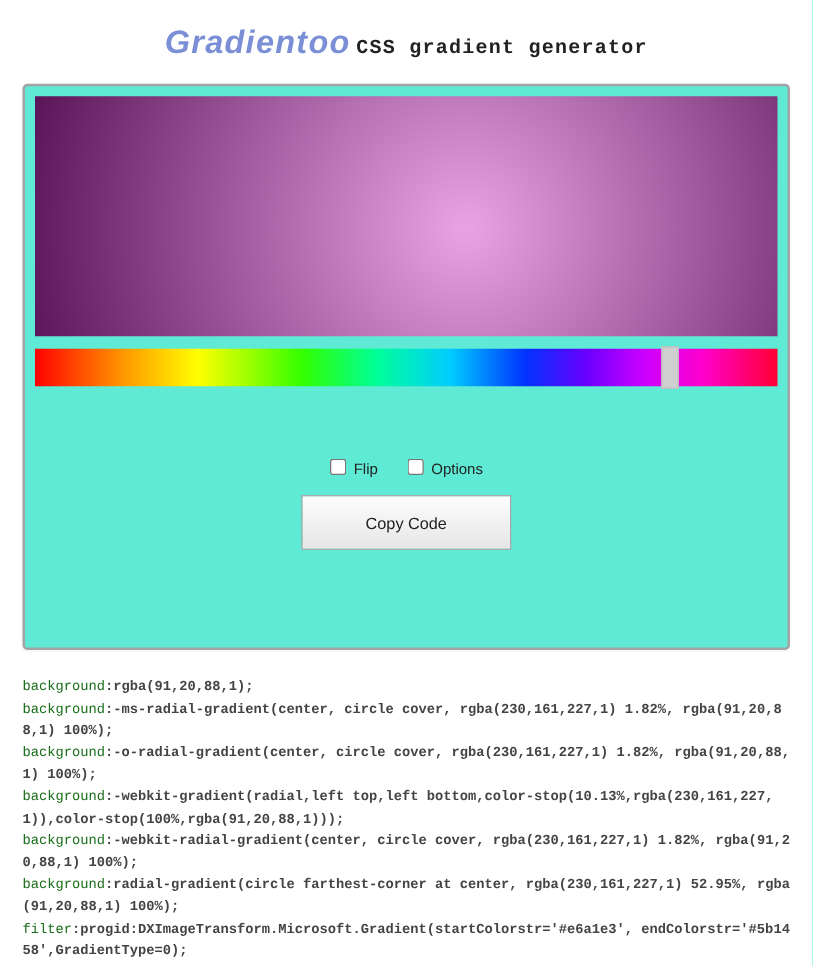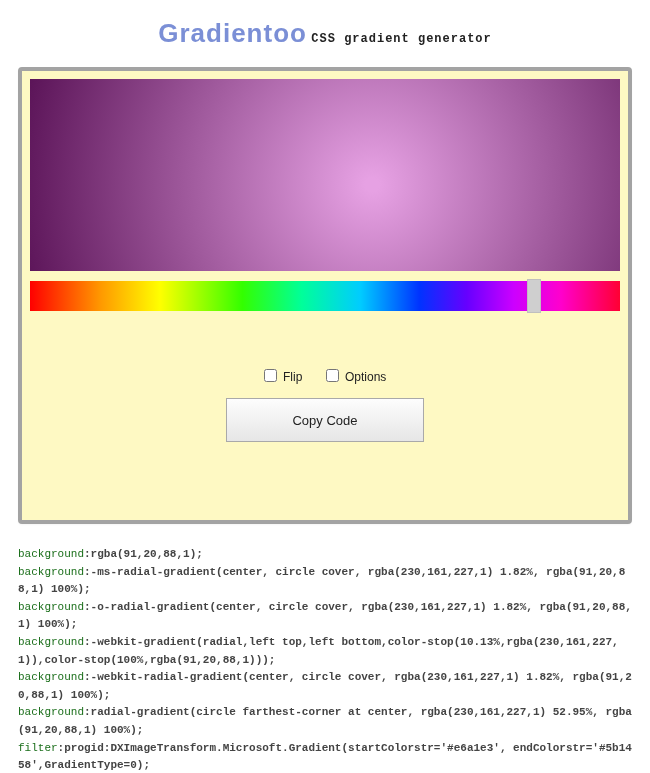--- a/index.html
+++ b/index.html
@@ -11,36 +11,37 @@
     padding-top: 18px;
   }
   .header {
     text-align: center;
     margin-bottom: 18px;
   }
   .logo {
     font-family: "Comic Sans MS", cursive, sans-serif;
     font-size: 26px;
     font-weight: bold;
+    font-style: italic;
     color: #7b8fd6;
     letter-spacing: 1px;
   }
   .tagline {
     font-family: "Courier New", monospace;
-    font-size: 12px;
+    font-size: 16px;
     font-weight: bold;
     color: #222;
     margin-left: 0;
     letter-spacing: 1px;
   }
   .card {
     margin: 0 18px;
-    border: 4px solid #a3a3a3;
+    border: 2px solid #a3a3a3;
     border-radius: 4px;
-    background: #fef9c3;
+    background: #5eead4;
     padding: 8px;
     box-shadow: 0 1px 2px rgba(0,0,0,0.04);
   }
   .preview {
     width: 100%;
     height: 192px;
     background: radial-gradient(circle at 58% 55%, rgba(230,161,227,1) 2%, rgba(91,20,88,1) 100%);
   }
   .hue-row {
     position: relative;
@@ -75,21 +76,21 @@
     color: #222;
     margin-bottom: 14px;
   }
   .check-row label {
     margin: 0 10px;
     cursor: pointer;
   }
   .check-row input { vertical-align: -1px; margin-right: 3px; }
   .copy-btn {
     display: inline-block;
-    width: 198px;
+    width: 168px;
     height: 44px;
     background: linear-gradient(#fdfdfd, #e6e6e6);
     border: 1px solid #a9a9a9;
     font-size: 13px;
     color: #222;
     cursor: pointer;
   }
   .code-block {
     margin: 22px 18px 0 18px;
     font-family: "Courier New", monospace;

